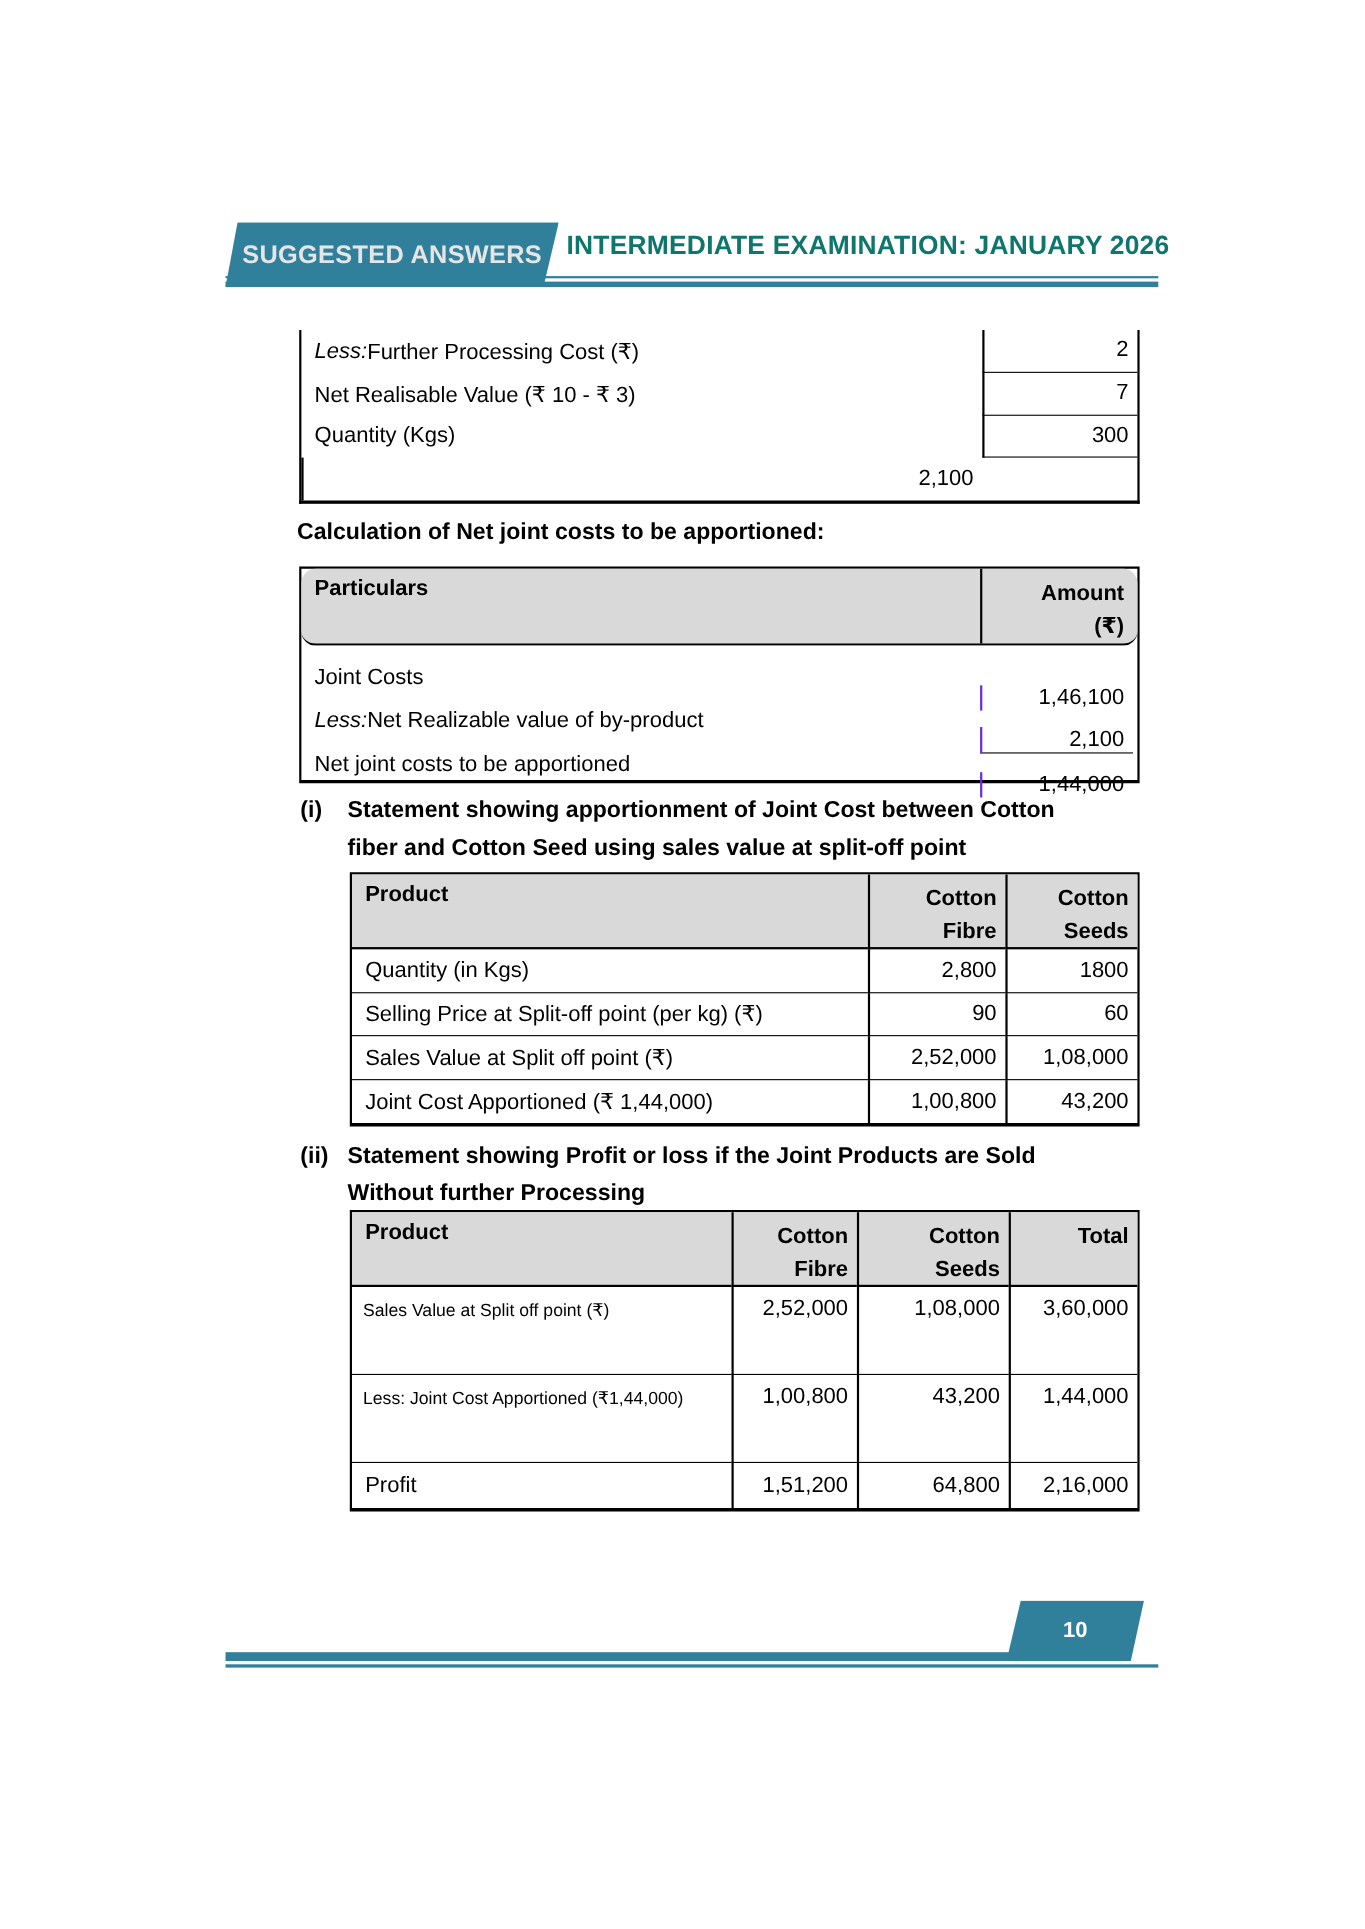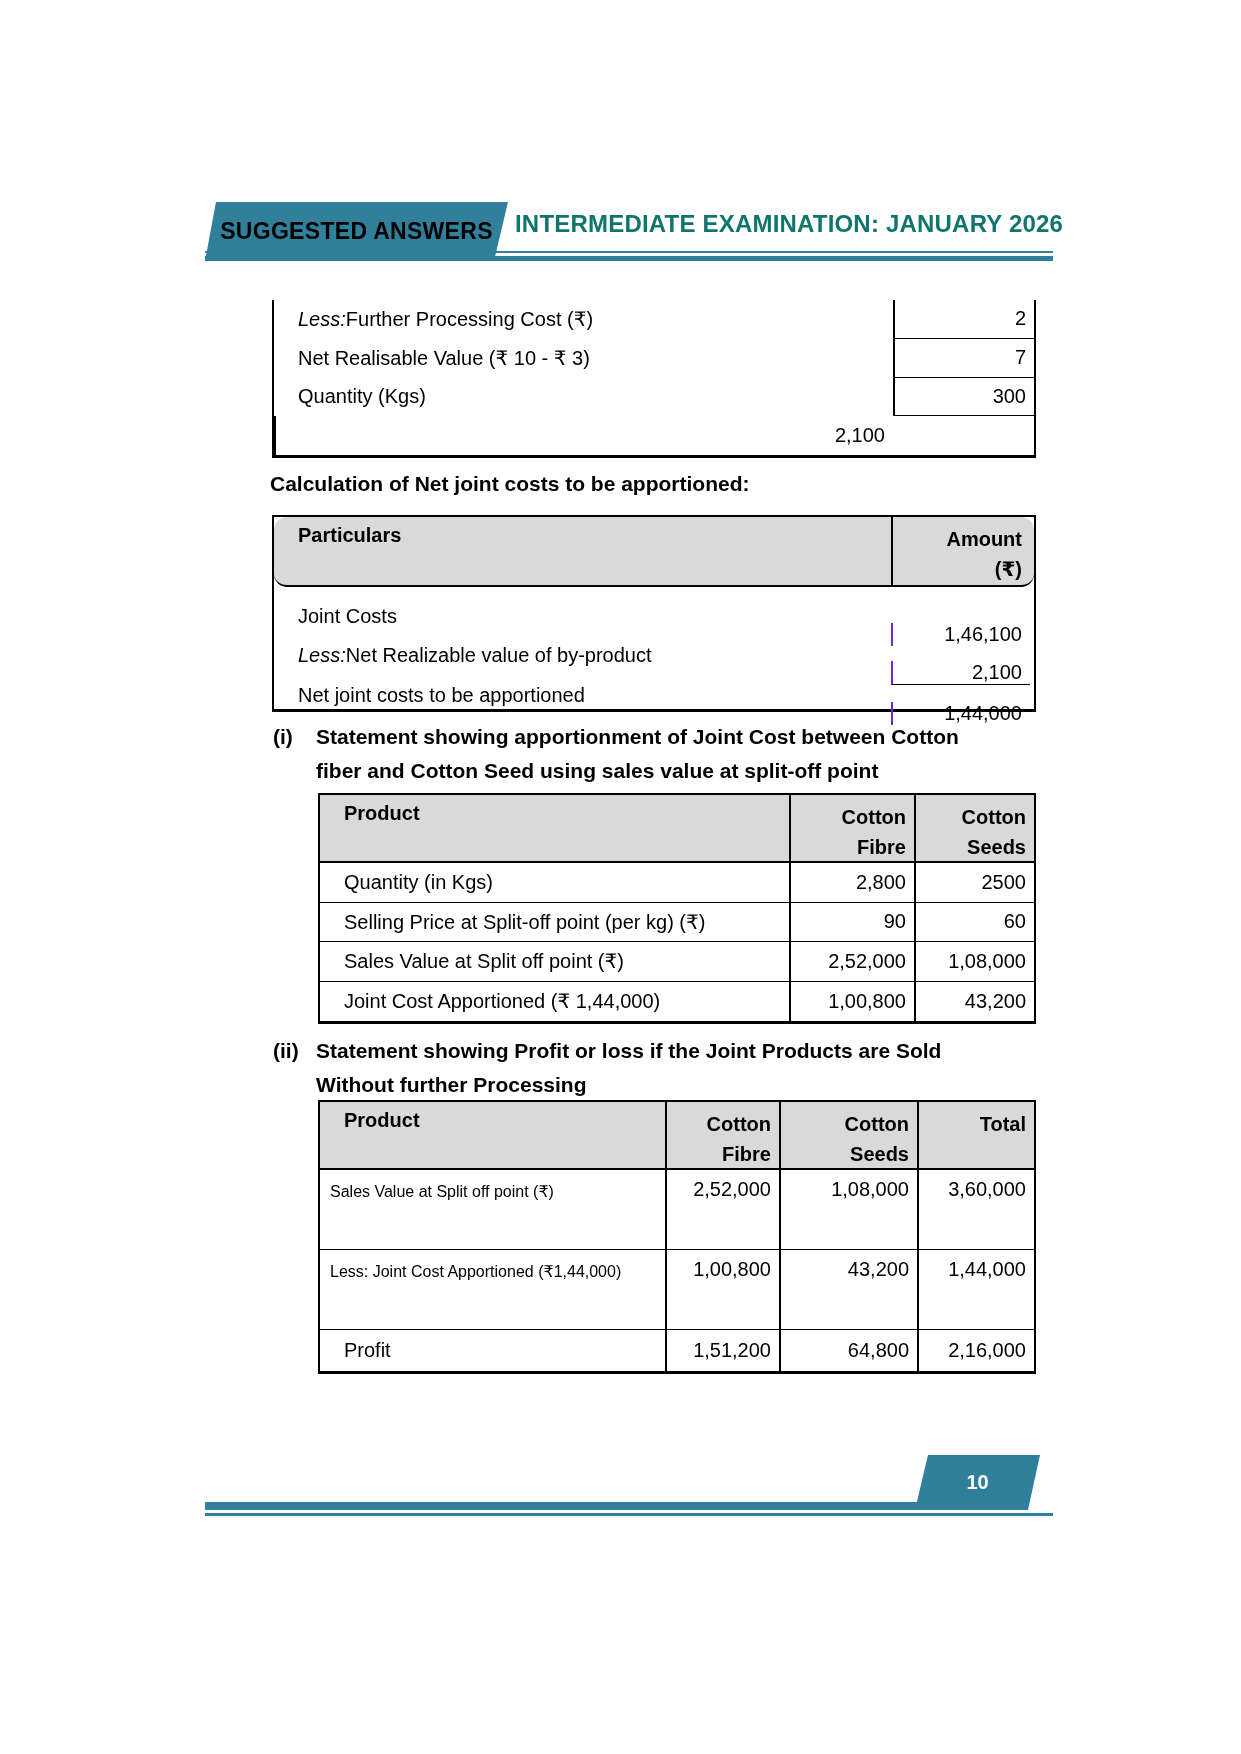--- a/index.html
+++ b/index.html
@@ -13,29 +13,29 @@
   }
   
   .h-thin{position:absolute;left:205px;top:251px;width:848px;height:2px;background:#30809c;}
   .h-thick{position:absolute;left:205px;top:256px;width:848px;height:5px;background:#30809c;}
   .banner{
     position:absolute;left:205px;top:202px;width:303px;height:59px;
     background:#30809c;
     clip-path:polygon(11px 0,100% 0,calc(100% - 14px) 100%,0 100%);
     display:flex;align-items:center;justify-content:center;
   }
-  .banner span{color:#000000;font-size:23px;font-weight:700;letter-spacing:.3px;}
+  .banner span{color:#e5e5e5;font-size:23px;font-weight:700;letter-spacing:.3px;}
   .header-title{
     position:absolute;left:515px;top:210px;width:538px;
     text-align:right;font-size:24px;font-weight:700;color:#0f766e;letter-spacing:.2px;
     white-space:nowrap;
   }
   
   .cell{box-sizing:border-box;font-size:20px;display:flex;align-items:center;}
-  .lab{padding-left:24px;justify-content:flex-start;}
+  .lab{padding-left:12px;justify-content:flex-start;}
   .num{padding-right:8px;justify-content:flex-end;}
   .it{font-style:italic;}
   
   .t1{
     position:absolute;left:272px;top:300px;width:760px;
     display:grid;grid-template-columns:619px 141px;grid-template-rows:repeat(4,38.75px);
     border-left:2px solid #000;border-right:2px solid #000;border-bottom:3px solid #000;
   }
   .t1 .c2{border-left:2px solid #000;}
   .t1 .c2.hb{border-bottom:1.5px solid #000;}
@@ -154,21 +154,21 @@
 
   <div class="t3">
     <div class="cell lab hc">Product</div>
     <div class="cell num hc cdiv">Cotton
 Fibre</div>
     <div class="cell num hc cdiv">Cotton
 Seeds</div>
 
     <div class="cell lab rb">Quantity (in Kgs)</div>
     <div class="cell num rb cdiv">2,800</div>
-    <div class="cell num rb cdiv">2500</div>
+    <div class="cell num rb cdiv">1800</div>
 
     <div class="cell lab rb">Selling Price at Split-off point (per kg) (₹)</div>
     <div class="cell num rb cdiv">90</div>
     <div class="cell num rb cdiv">60</div>
 
     <div class="cell lab rb">Sales Value at Split off point (₹)</div>
     <div class="cell num rb cdiv">2,52,000</div>
     <div class="cell num rb cdiv">1,08,000</div>
 
     <div class="cell lab">Joint Cost Apportioned (₹ 1,44,000)</div>

